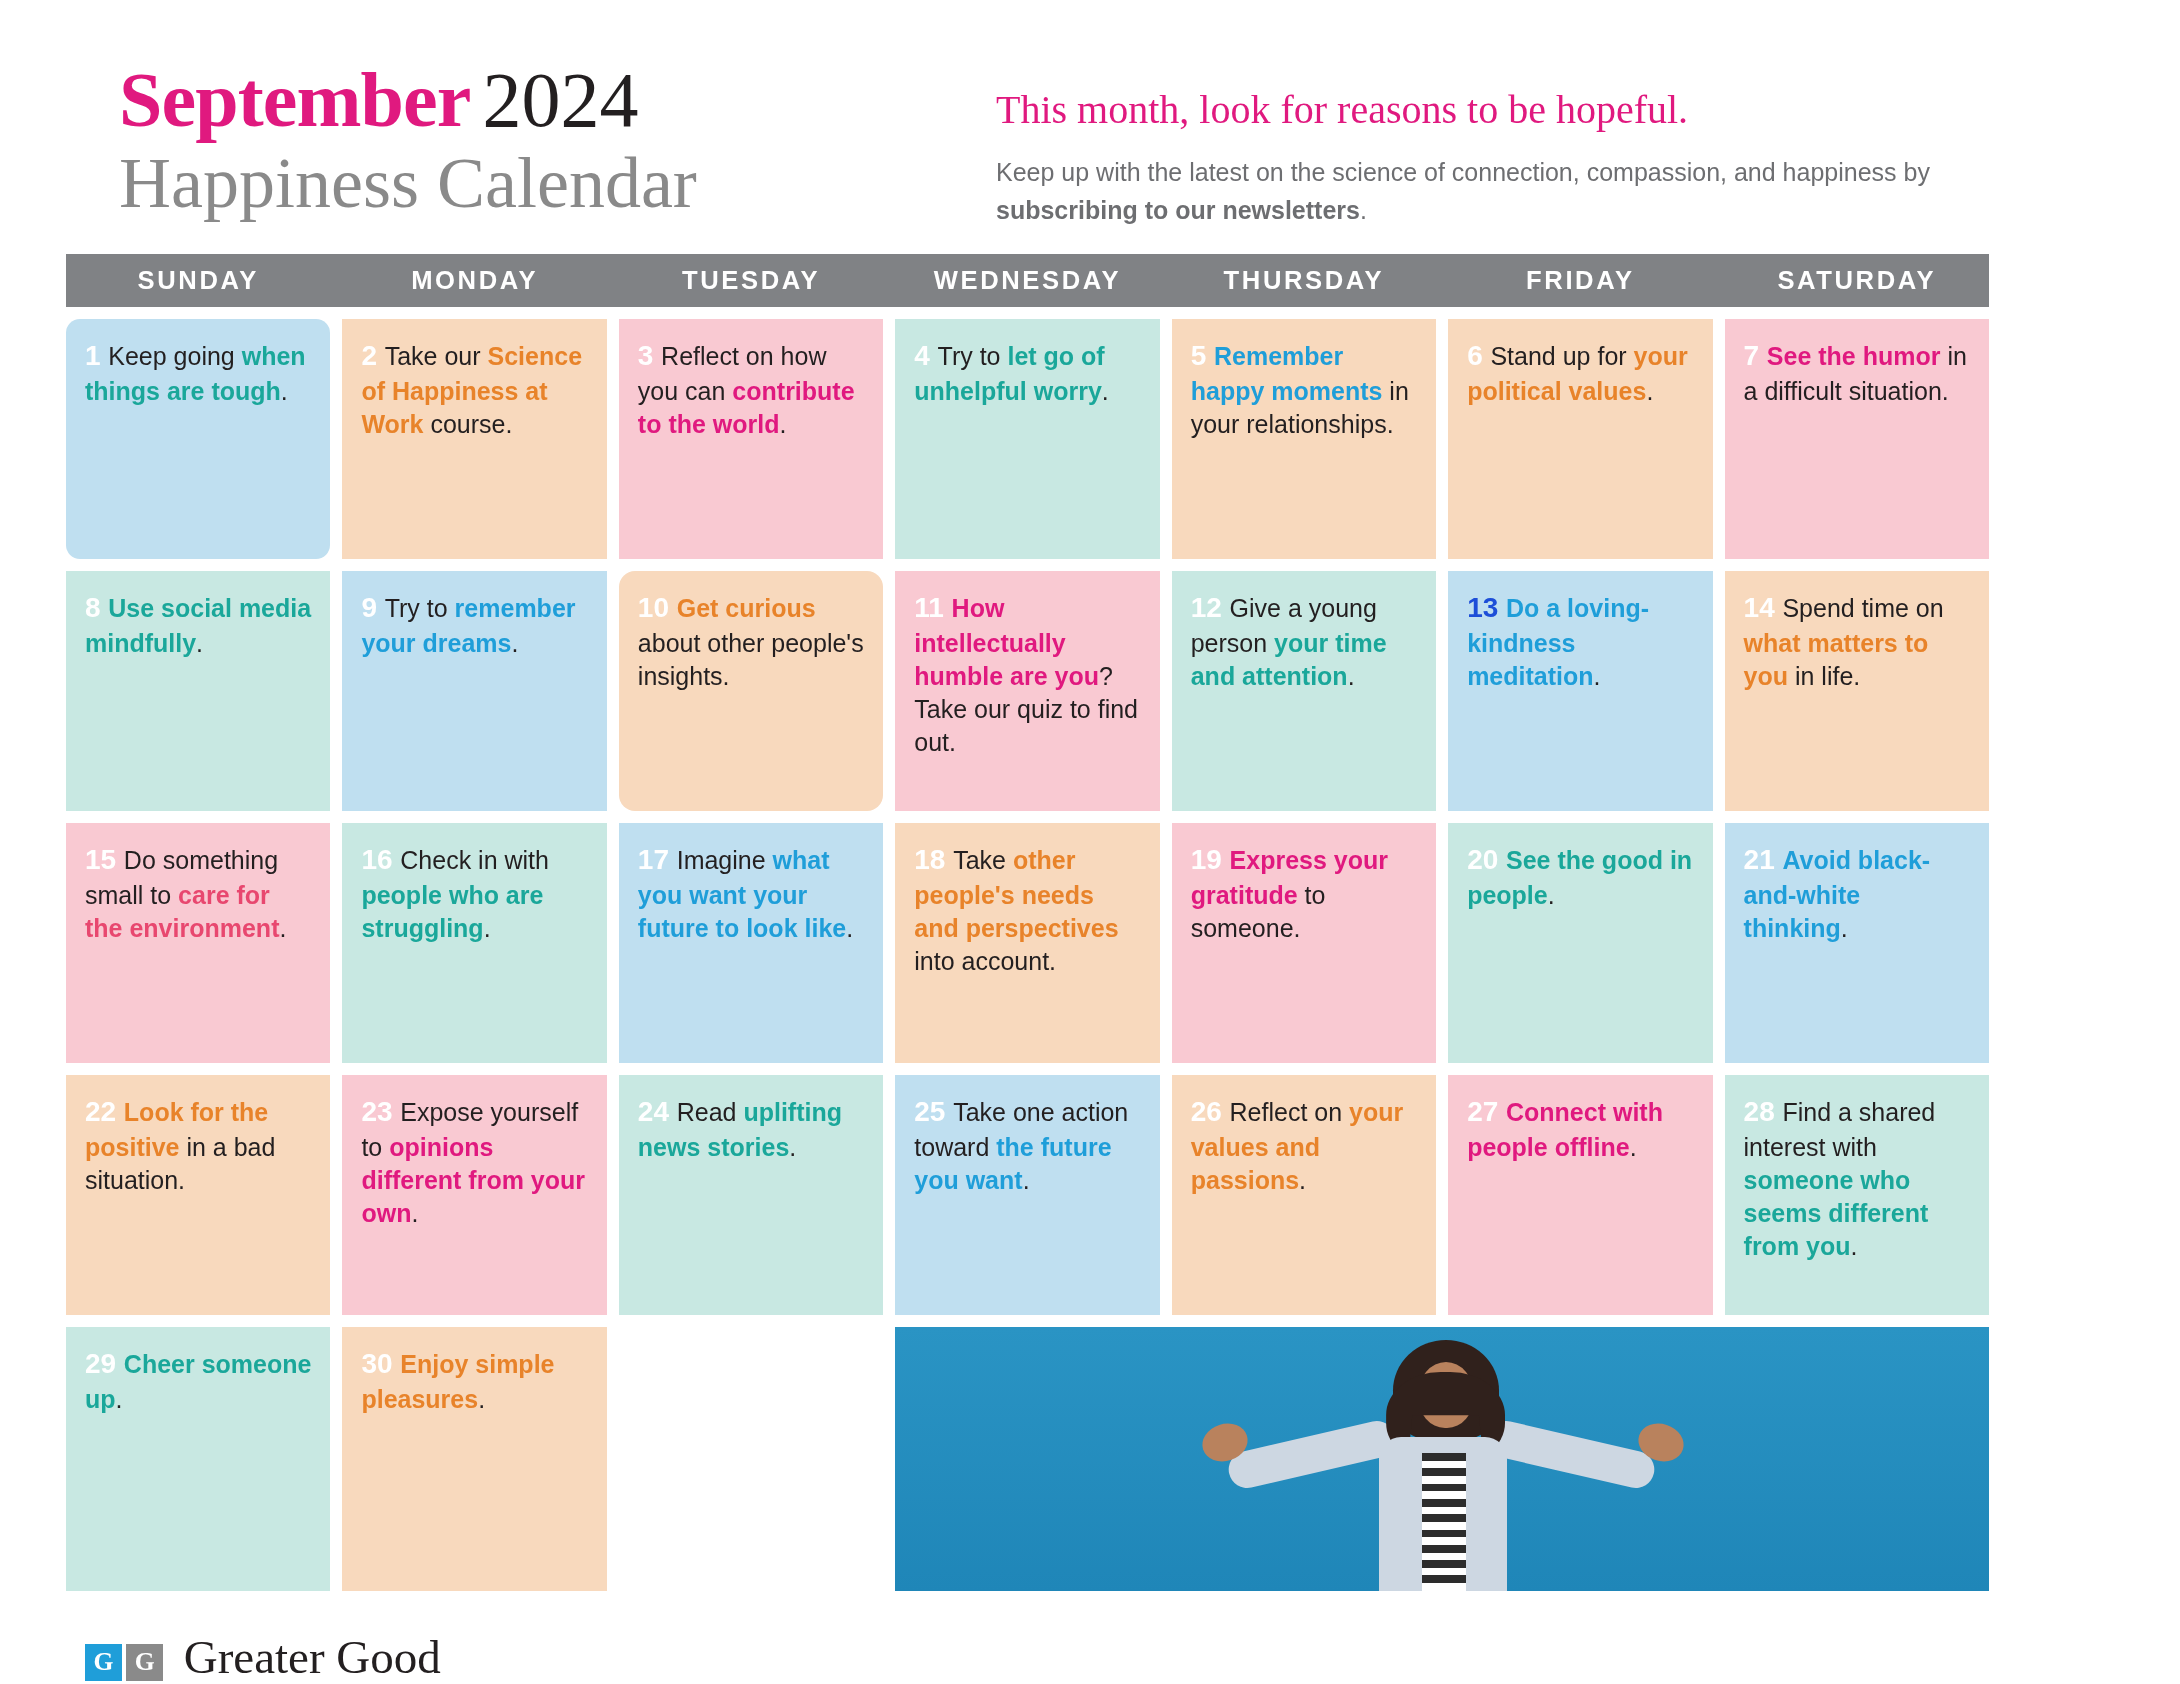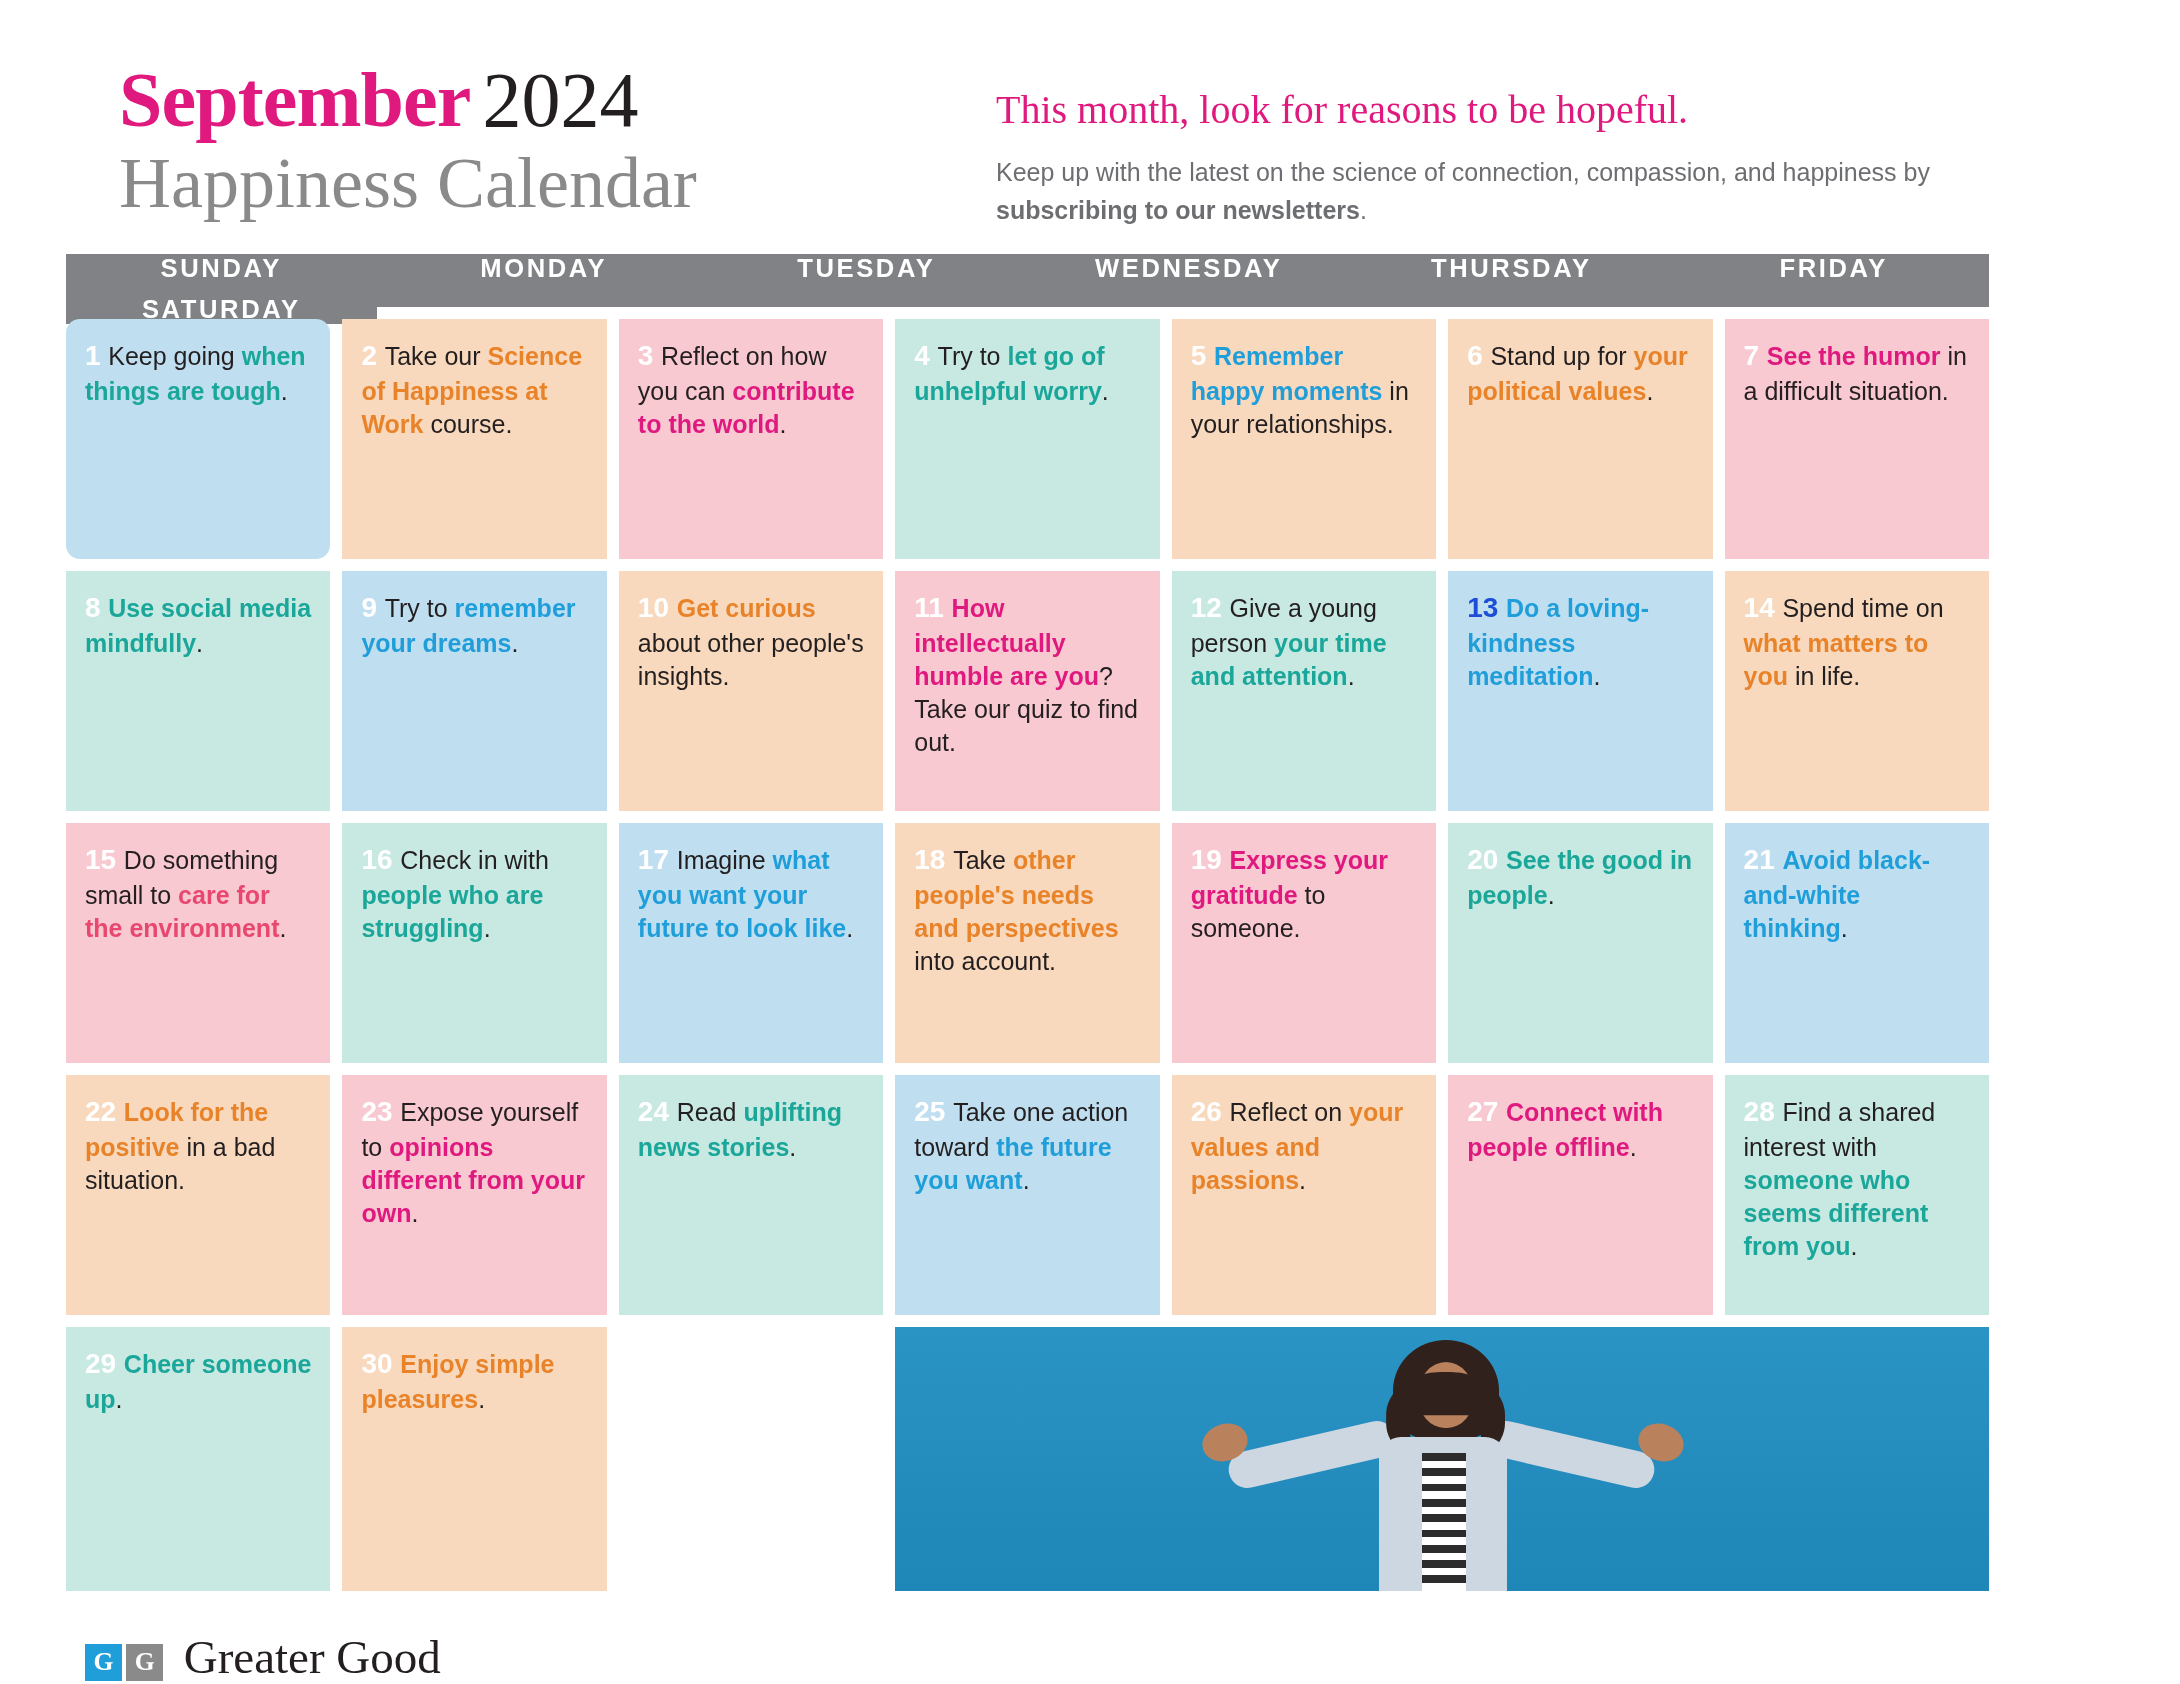--- a/index.html
+++ b/index.html
@@ -80,21 +80,21 @@
   }
 
   
   .grid {
     padding: 0 66px 0 66px;
     box-sizing: border-box;
     margin-top: 24px;
   }
   .weekbar {
     display: grid;
-    grid-template-columns: repeat(6, 1fr);
+    grid-template-columns: repeat(7, 1fr);
     gap: 12px;
     background: #808285;
     height: 53px;
   }
   .weekbar div {
     color: #ffffff;
     font-size: 25.6px;
     letter-spacing: 2.6px;
     font-weight: bold;
     display: flex;
@@ -336,21 +336,21 @@
         <div class="cell" style="background: rgb(248, 217, 189);"><span class="num" style="color: rgb(255, 255, 255);">2</span><span class="txt">Take our <b class="c-orange">Science of Happiness at Work</b> course.</span></div>
         <div class="cell" style="background: rgb(249, 201, 210);"><span class="num" style="color: rgb(255, 255, 255);">3</span><span class="txt">Reflect on how you can <b class="c-mag">contribute to the world</b>.</span></div>
         <div class="cell" style="background: rgb(200, 232, 226);"><span class="num" style="color: rgb(255, 255, 255);">4</span><span class="txt">Try to <b class="c-teal">let go of unhelpful worry</b>.</span></div>
         <div class="cell" style="background: rgb(248, 217, 189);"><span class="num" style="color: rgb(255, 255, 255);">5</span><span class="txt"><b class="c-blue">Remember happy moments</b> in your relationships.</span></div>
         <div class="cell" style="background: rgb(248, 217, 189);"><span class="num" style="color: rgb(255, 255, 255);">6</span><span class="txt">Stand up for <b class="c-orange">your political values</b>.</span></div>
         <div class="cell" style="background: rgb(249, 201, 210);"><span class="num" style="color: rgb(255, 255, 255);">7</span><span class="txt"><b class="c-mag">See the humor</b> in a difficult situation.</span></div>
       </div>
     <div class="days" id="days-2">
         <div class="cell" style="background: rgb(200, 232, 226);"><span class="num" style="color: rgb(255, 255, 255);">8</span><span class="txt"><b class="c-teal">Use social media mindfully</b>.</span></div>
         <div class="cell" style="background: rgb(191, 223, 240);"><span class="num" style="color: rgb(255, 255, 255);">9</span><span class="txt">Try to <b class="c-blue">remember your dreams</b>.</span></div>
-        <div class="cell" style="background: rgb(248, 217, 189);"><span class="num" style="color: rgb(255, 255, 255);">10</span><span class="txt"><b class="c-orange">Get curious</b> about other people's insights.</span></div>
+        <div class="cell" style="background: rgb(248, 217, 189); border-radius: 16px;"><span class="num" style="color: rgb(255, 255, 255);">10</span><span class="txt"><b class="c-orange">Get curious</b> about other people's insights.</span></div>
         <div class="cell" style="background: rgb(249, 201, 210);"><span class="num" style="color: rgb(255, 255, 255);">11</span><span class="txt"><b class="c-mag">How intellectually humble are you</b>? Take our quiz to find out.</span></div>
         <div class="cell" style="background: rgb(200, 232, 226);"><span class="num" style="color: rgb(255, 255, 255);">12</span><span class="txt">Give a young person <b class="c-teal">your time and attention</b>.</span></div>
         <div class="cell" style="background: rgb(191, 223, 240);"><span class="num" style="color: #1d4ed8;">13</span><span class="txt"><b class="c-blue">Do a loving-kindness meditation</b>.</span></div>
         <div class="cell" style="background: rgb(248, 217, 189);"><span class="num" style="color: rgb(255, 255, 255);">14</span><span class="txt">Spend time on <b class="c-orange">what matters to you</b> in life.</span></div>
       </div>
     <div class="days" id="days-3">
         <div class="cell" style="background: rgb(249, 201, 210);"><span class="num" style="color: rgb(255, 255, 255);">15</span><span class="txt">Do something small to <b class="c-pink">care for the environment</b>.</span></div>
         <div class="cell" style="background: rgb(200, 232, 226);"><span class="num" style="color: rgb(255, 255, 255);">16</span><span class="txt">Check in with <b class="c-teal">people who are struggling</b>.</span></div>
         <div class="cell" style="background: rgb(191, 223, 240);"><span class="num" style="color: rgb(255, 255, 255);">17</span><span class="txt">Imagine <b class="c-blue">what you want your future to look like</b>.</span></div>
         <div class="cell" style="background: rgb(248, 217, 189);"><span class="num" style="color: rgb(255, 255, 255);">18</span><span class="txt">Take <b class="c-orange">other people's needs and perspectives</b> into account.</span></div>

